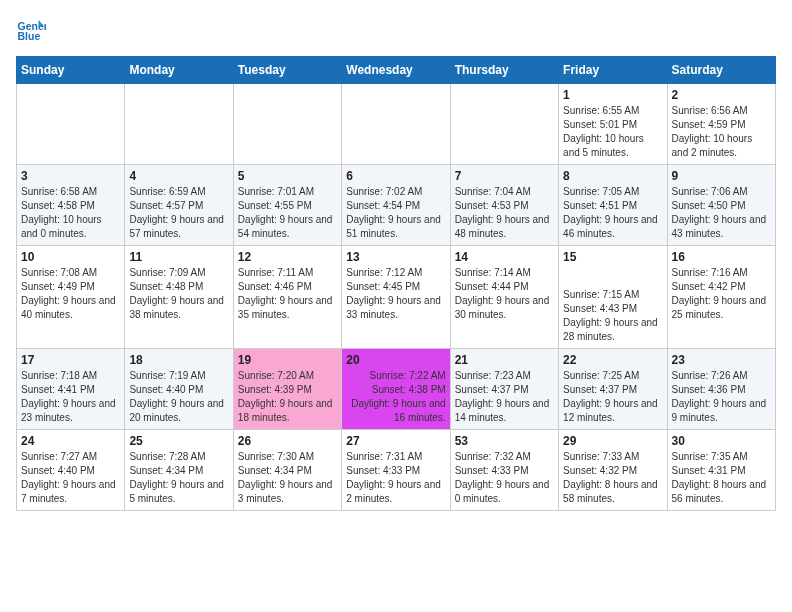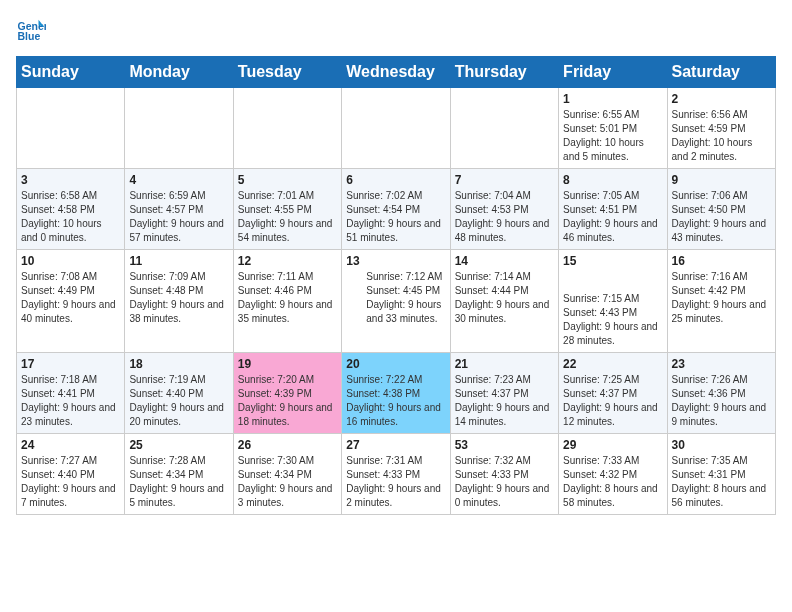--- a/index.html
+++ b/index.html
@@ -41,21 +41,21 @@
     .calendar {
       width: 100%;
       border-collapse: collapse;
       font-size: 11px;
     }
     .calendar th {
       background: #1a6eb5;
       color: #fff;
       padding: 6px 4px;
       text-align: left;
-      font-size: 16px;
+      font-size: 12px;
       font-weight: bold;
       border: 1px solid #1a6eb5;
     }
     .calendar td {
       vertical-align: top;
       border: 1px solid #ccc;
       padding: 4px;
       width: calc(100% / 7);
       height: 80px;
       background: #fff;
@@ -190,21 +190,21 @@
 Daylight: 9 hours and 38 minutes.</div>
         </td>
         <td>
           <span class="day-number">12</span>
           <div class="day-info" style="white-space: pre-line;">Sunrise: 7:11 AM
 Sunset: 4:46 PM
 Daylight: 9 hours and 35 minutes.</div>
         </td>
         <td>
           <span class="day-number">13</span>
-          <div class="day-info" style="white-space: pre-line; margin-left: 20px;">Sunrise: 7:12 AM
+          <div class="day-info" style="white-space: pre-line;">Sunrise: 7:12 AM
 Sunset: 4:45 PM
 Daylight: 9 hours and 33 minutes.</div>
         </td>
         <td>
           <span class="day-number">14</span>
           <div class="day-info" style="white-space: pre-line;">Sunrise: 7:14 AM
 Sunset: 4:44 PM
 Daylight: 9 hours and 30 minutes.</div>
         </td>
         <td>
@@ -232,23 +232,23 @@
           <div class="day-info" style="white-space: pre-line;">Sunrise: 7:19 AM
 Sunset: 4:40 PM
 Daylight: 9 hours and 20 minutes.</div>
         </td>
         <td style="background: #f9a8d4;">
           <span class="day-number">19</span>
           <div class="day-info" style="white-space: pre-line;">Sunrise: 7:20 AM
 Sunset: 4:39 PM
 Daylight: 9 hours and 18 minutes.</div>
         </td>
-        <td style="background: #7dd3fc;">
+        <td style="background: #d946ef;">
           <span class="day-number">20</span>
-          <div class="day-info" style="white-space: pre-line;">Sunrise: 7:22 AM
+          <div class="day-info" style="white-space: pre-line; text-align: right;">Sunrise: 7:22 AM
 Sunset: 4:38 PM
 Daylight: 9 hours and 16 minutes.</div>
         </td>
         <td style="background: rgb(242, 246, 251);">
           <span class="day-number">21</span>
           <div class="day-info" style="white-space: pre-line;">Sunrise: 7:23 AM
 Sunset: 4:37 PM
 Daylight: 9 hours and 14 minutes.</div>
         </td>
         <td style="background: rgb(242, 246, 251);">

